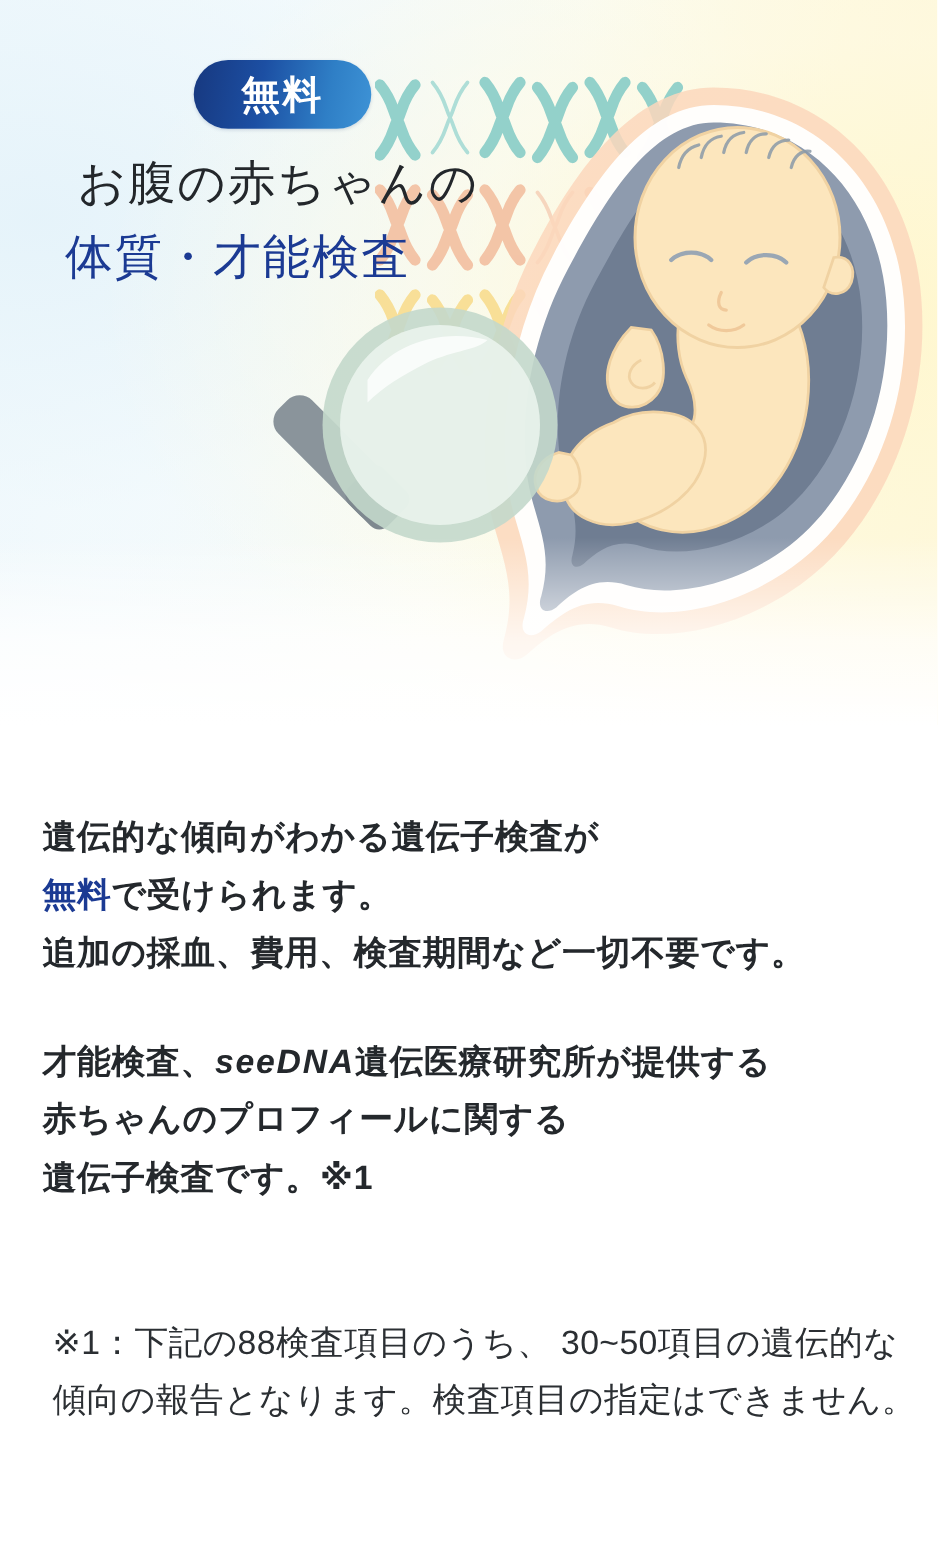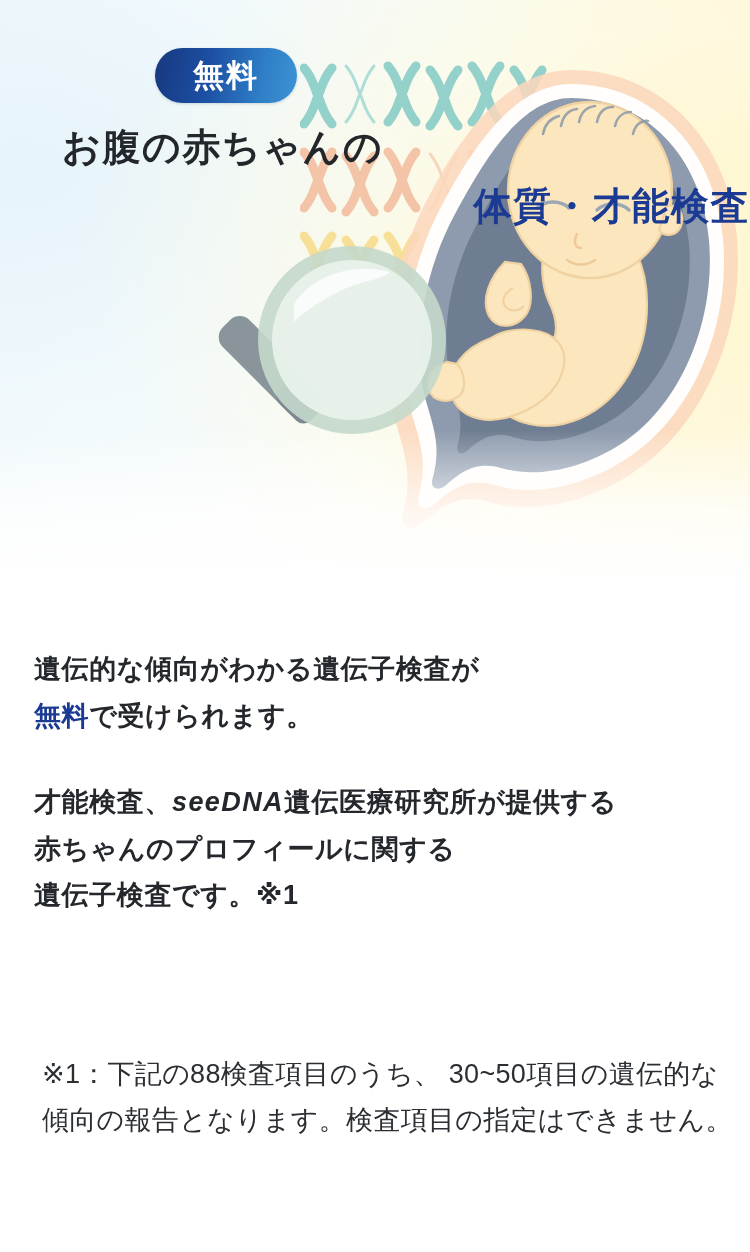--- a/index.html
+++ b/index.html
@@ -85,27 +85,27 @@
   }
 
   .hero-title {
     position:absolute;
     left:0; top:118px;
     width:750px;
     z-index:5;
   }
   .hero-title .line {
     font-size:38px;
-    font-weight:bold;
+    font-weight:normal;
     line-height:1.55;
     letter-spacing:1.5px;
     white-space:nowrap;
   }
   .hero-title .line-1 { color:#23272b; padding-left:62px; }
-  .hero-title .line-2 { color:#1b3a93; padding-left:52px;text-align:right; }
+  .hero-title .line-2 { color:#1b3a93; padding-left:52px; }
 
   
   .body-copy {
     position:absolute;
     left:34px; top:600px;
     width:690px;
     z-index:5;
   }
   .body-copy p {
     font-size:27px;
@@ -307,20 +307,21 @@
       <div class="line line-2">体質・才能検査</div>
     </h1>
   </section>
 
   <div class="body-copy">
 
     <p>
       <br>
       <span>遺伝的な傾向がわかる遺伝子検査が</span><br>
       <span class="hl-free">無料</span><span>で受けられます。</span><br>
+      <span>追加の採血、費用、検査期間など一切不要です。</span>
     </p>
 
     <div class="para-gap"></div>
 
     <p>
       <span>才能検査、</span><span class="latin">seeDNA</span><span>遺伝医療研究所が提供する</span><br>
       <span>赤ちゃんのプロフィールに関する</span><br>
       <span>遺伝子検査です。※1</span>
     </p>
   </div>

